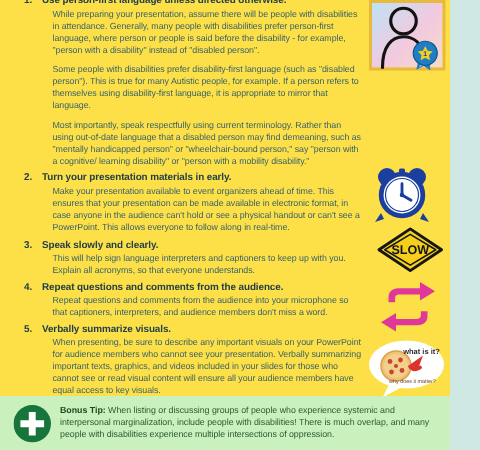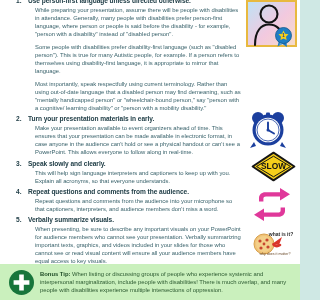--- a/index.html
+++ b/index.html
@@ -11,21 +11,21 @@
     height: 300px;
     overflow: hidden;
     background: #cfe8e4;
     font-family: "Liberation Sans", sans-serif;
     color: #2e4b52;
   }
   #poster {
     position: relative;
     width: 300px;
     height: 300px;
-    background: #ffffff;
+    background: #fde047;
     overflow: hidden;
     box-sizing: border-box;
   }
 
   
   .tips-column {
     position: absolute;
     left: 0;
     top: -4px;
     width: 246px;

